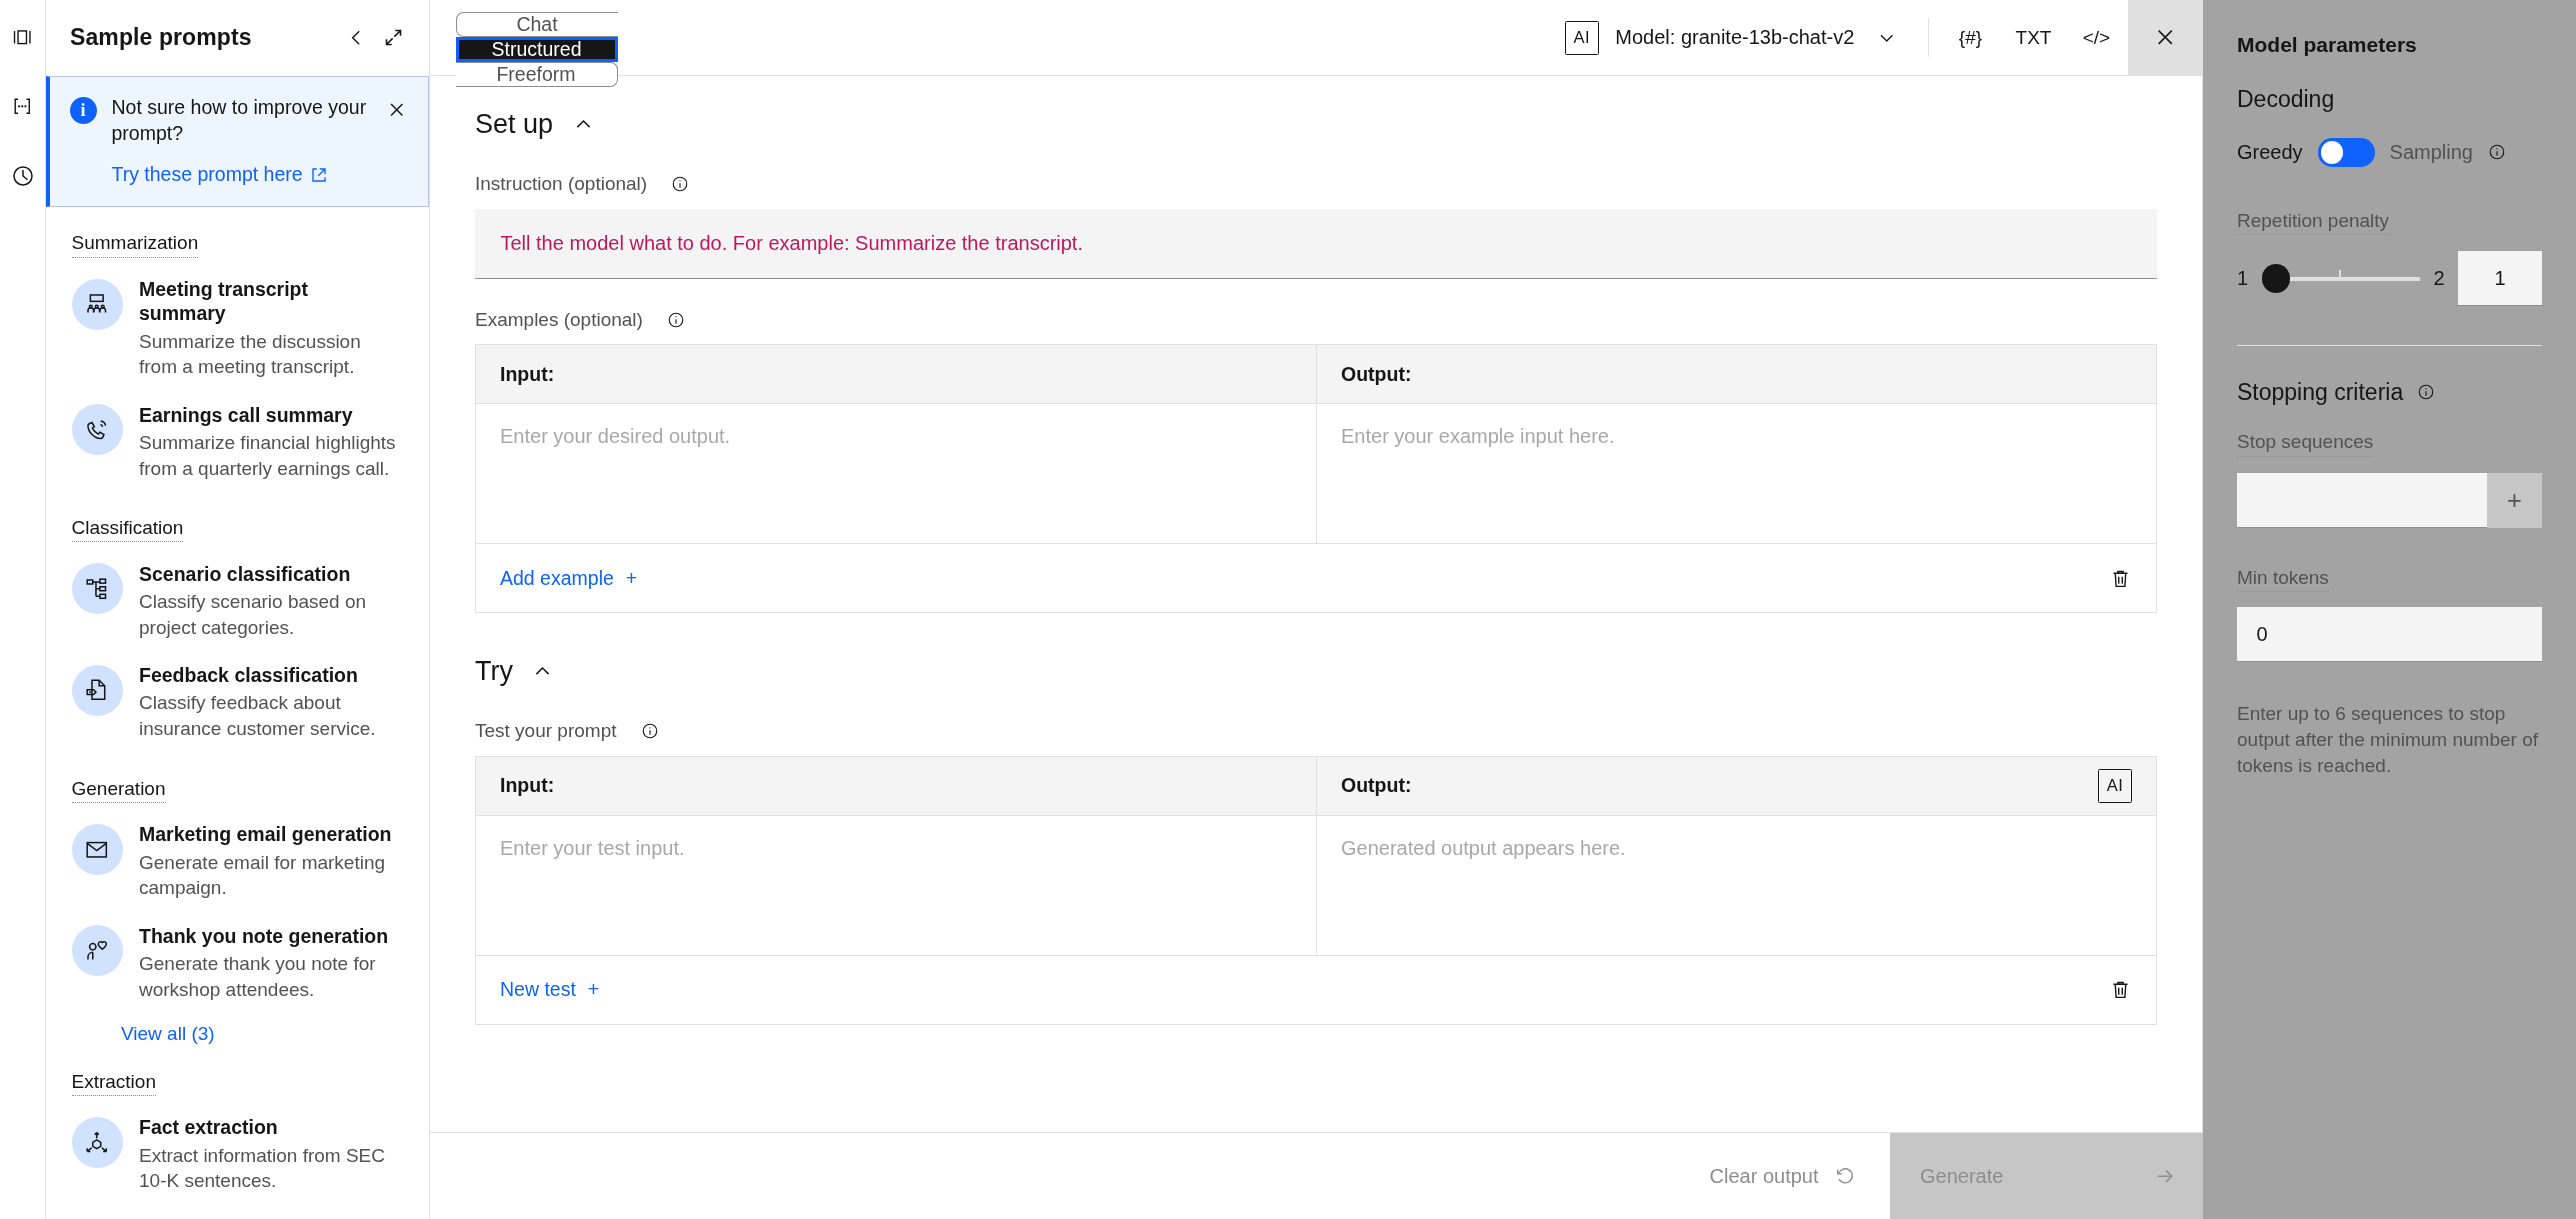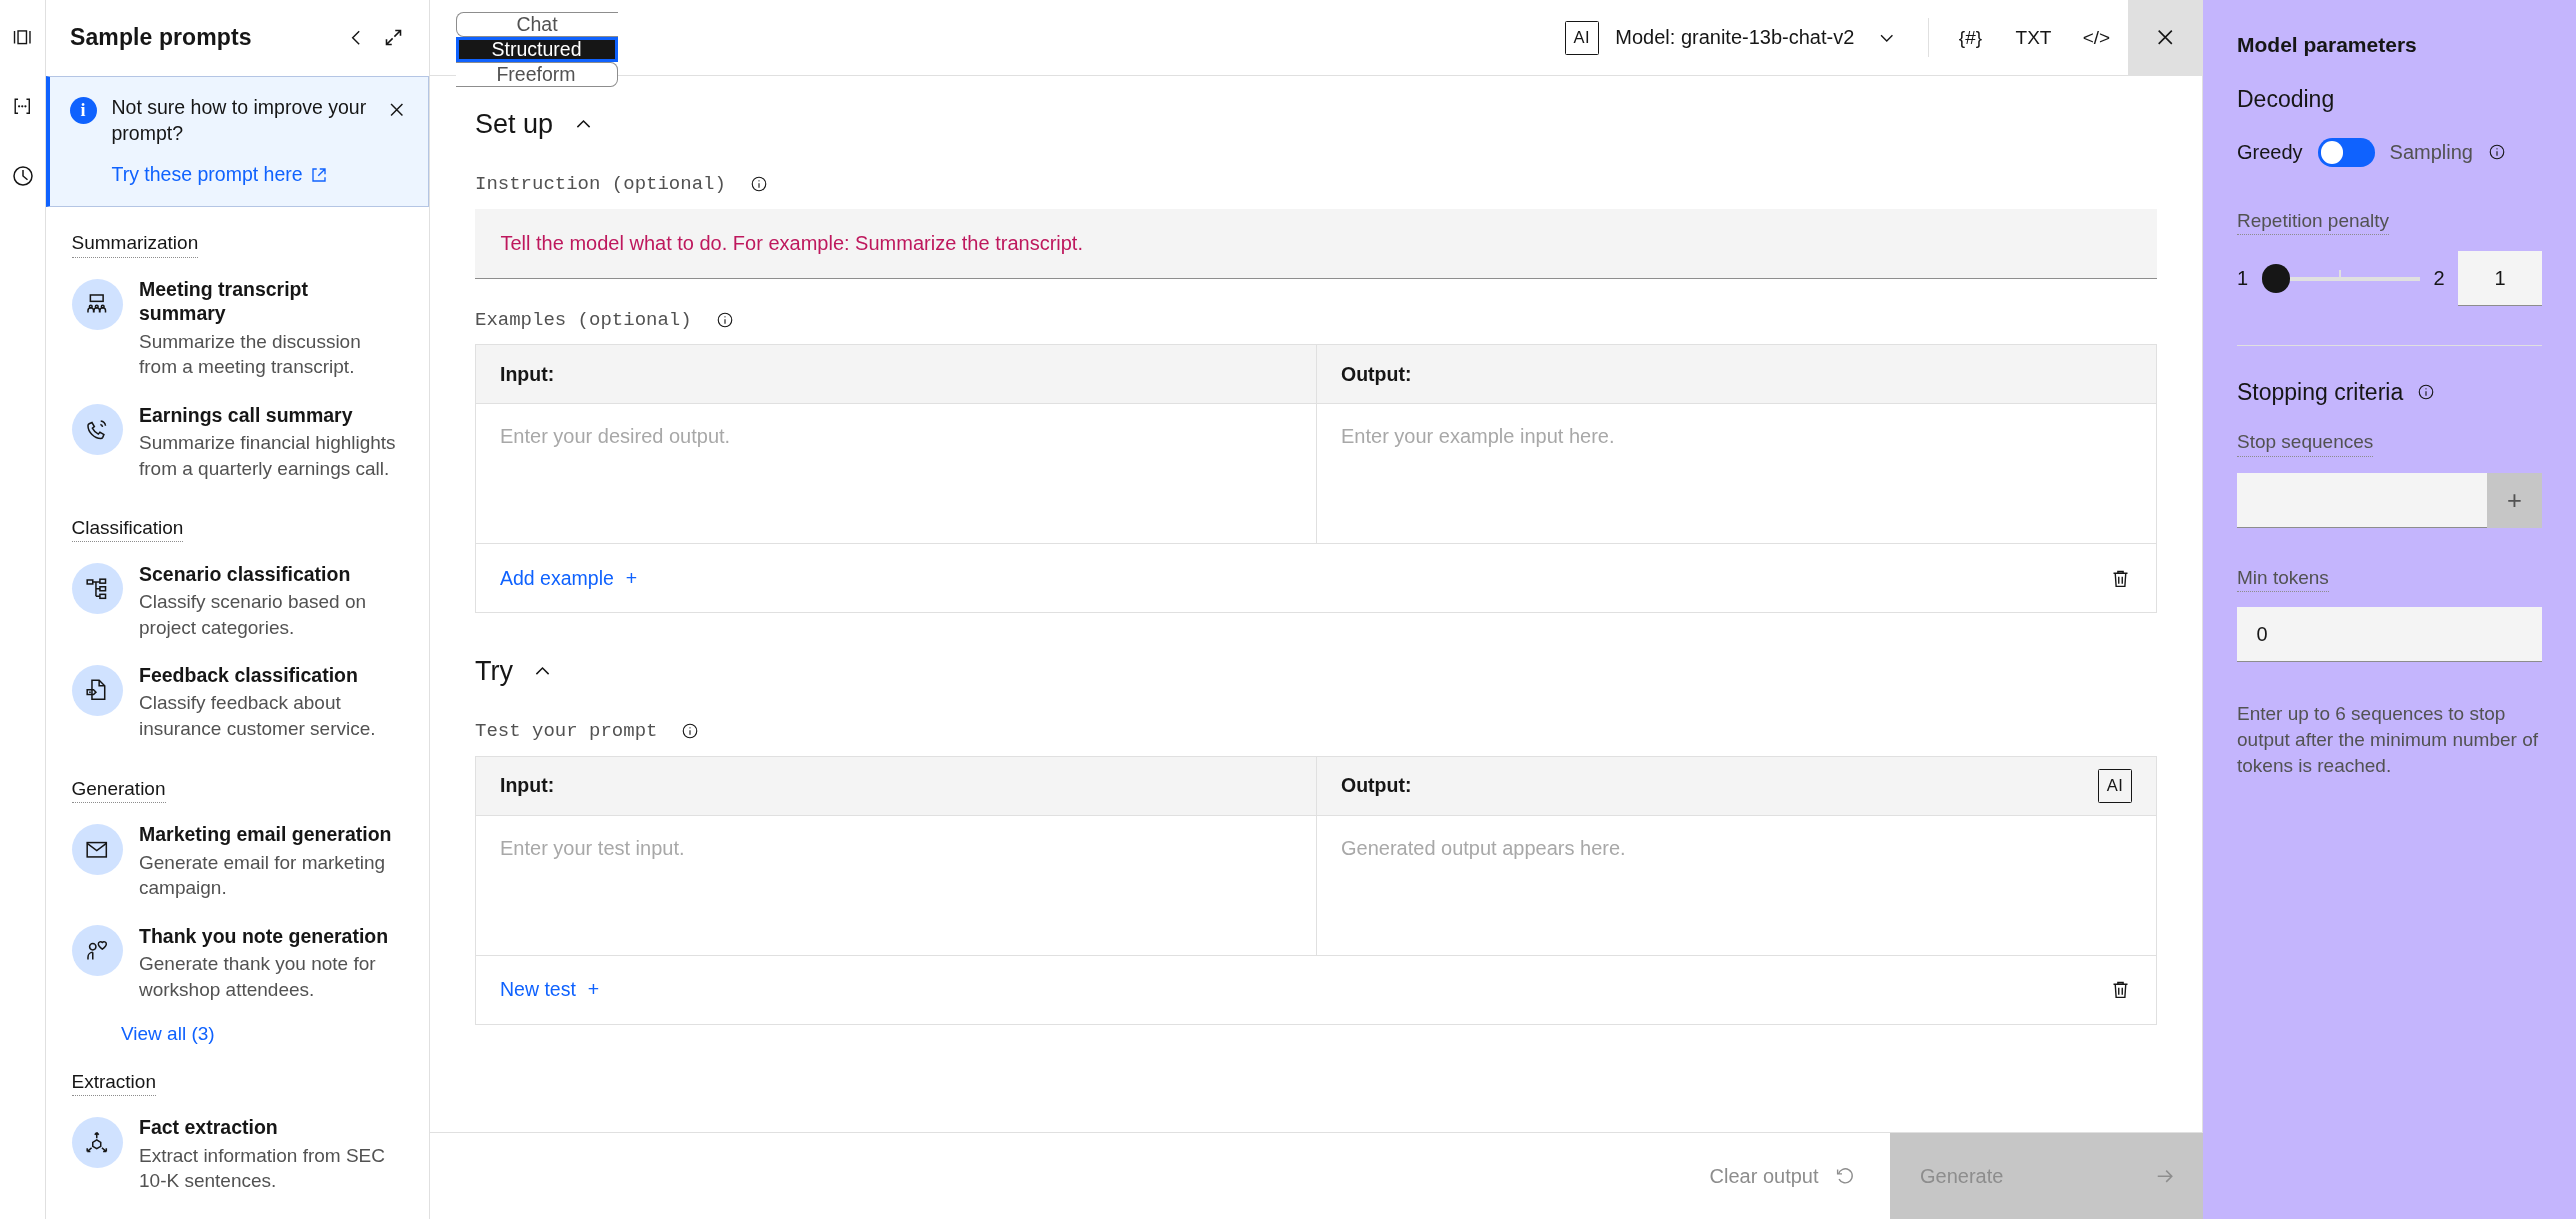--- a/index.html
+++ b/index.html
@@ -116,21 +116,21 @@
     display: flex; align-items: center; justify-content: center; cursor: pointer;
   }
 
   .workspace { flex: 1; overflow: hidden; position: relative; border-right: 0.7px solid #e0e0e0; }
   .wsinner { padding: 33px 45px 0 45px; }
 
   .sect-head { display: flex; align-items: center; gap: 19.5px; margin-bottom: 33px; cursor: pointer; }
   .sect-title { font-size: 27px; color: #161616; }
   .chev-up { color: #161616; }
 
-  .flabel { display: flex; align-items: center; gap: 24px; font-size: 19px; color: #525252; margin-bottom: 13.5px; font-family: Liberation Mono, monospace; }
+  .flabel { display: flex; align-items: center; gap: 24px; font-size: 19px; color: #525252; margin-bottom: 13.5px; }
   .info-ico { cursor: pointer; }
 
   .textfield {
     background: #f4f4f4; border-bottom: 0.7px solid #8d8d8d;
     height: 70px; display: flex; align-items: center; padding: 0 25.5px;
     font-size: 20px; color: #be185d;
   }
 
   .ex-table { border: 0.7px solid #e0e0e0; margin-top: 3px; }
   .ex-row { display: flex; }
@@ -158,21 +158,21 @@
     font-size: 20px; color: #8d8d8d; cursor: pointer;
   }
   .gen-btn {
     width: 313px; background: #c6c6c6; color: #8d8d8d;
     display: flex; align-items: center; justify-content: space-between;
     padding: 0 27px 0 30px; font-size: 20px; cursor: not-allowed;
   }
 
   
   .params {
-    width: 373px; min-width: 373px; height: 100%; background: #c4b5fd;
+    width: 373px; min-width: 373px; height: 100%; background: #a3a3a3;
     padding: 33px 34px 0 34px; overflow: hidden;
   }
   .params-title { font-size: 21px; font-weight: 600; color: #161616; }
   .decoding-title { font-size: 23px; color: #161616; margin-top: 28.5px; }
   .toggle-row { display: flex; align-items: center; gap: 15px; margin-top: 25.5px; }
   .tg-label { font-size: 20px; color: #161616; }
   .tg-label.off { color: #525252; }
   .toggle {
     width: 57px; height: 28.5px; border-radius: 14.2px; background: #0f62fe;
     position: relative; cursor: pointer;

